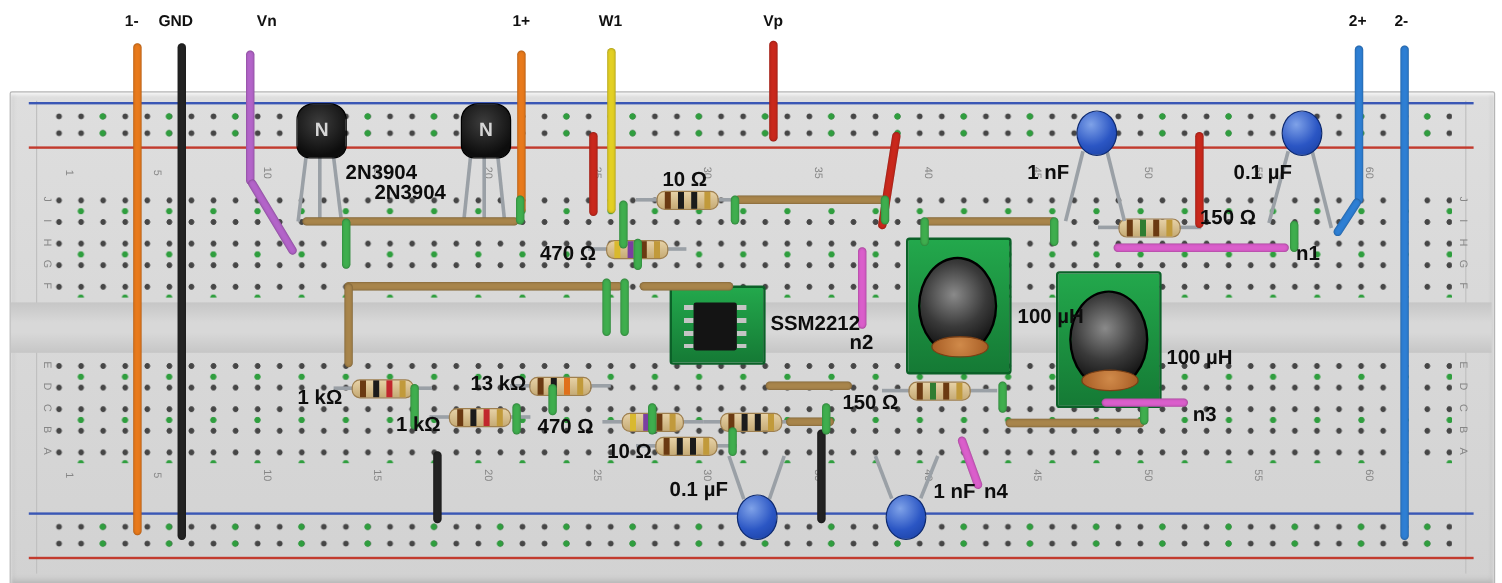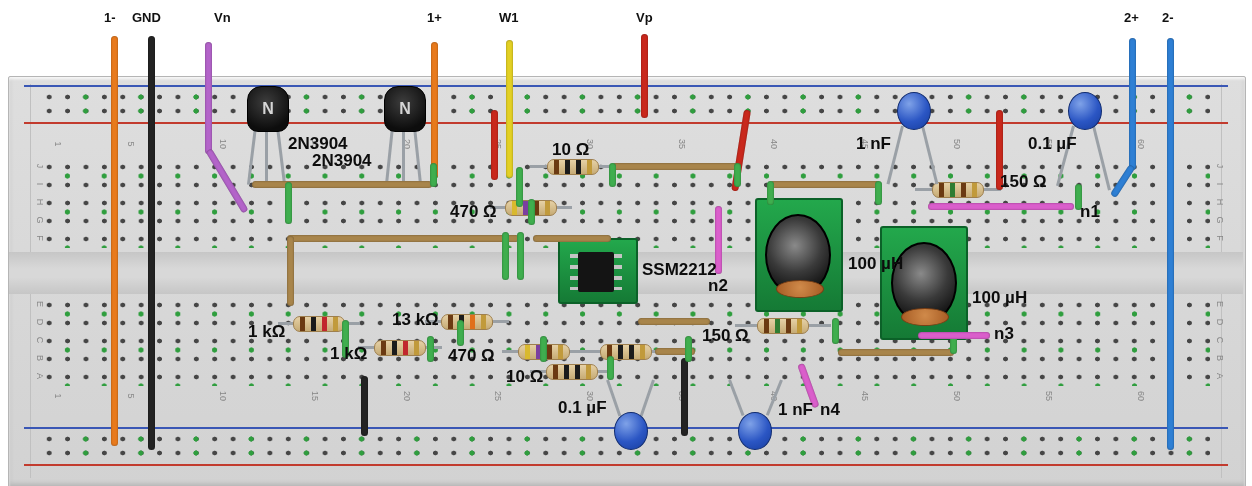--- a/index.html
+++ b/index.html
@@ -297,21 +297,21 @@
   <div class="pcb" style="left:880px;top:226px;width:88px;height:114px"></div>
   <div class="coil" style="left:891px;top:242px"></div>
   <div class="copper" style="left:901px;top:308px"></div>
   <span class="lbl" style="left:972px;top:288px">100 µH</span>
 
   <div class="w pk" style="left:928px;top:203px;width:146px;height:7px"></div>
   <span class="lbl" style="left:1080px;top:202px">n1</span>
   <div class="w pk" style="left:715px;top:206px;width:7px;height:68px"></div>
   <span class="lbl" style="left:708px;top:276px">n2</span>
   <div class="w pk" style="left:918px;top:332px;width:72px;height:7px"></div>
-  <span class="lbl" style="left:994px;top:324px">n3</span>
+  <span class="lbl" style="left:994px;top:336px">n3</span>
   <div class="w pk" style="left:797px;top:364px;width:7px;height:46px;transform:rotate(-20deg)"></div>
   <span class="lbl" style="left:820px;top:400px">n4</span>
 
 <span class="mark" style="left: 50px; top: 138px;">1</span>
     <span class="mark" style="left: 50px; top: 390px;">1</span>
     <span class="mark" style="left: 123.4px; top: 138px;">5</span>
     <span class="mark" style="left: 123.4px; top: 390px;">5</span>
     <span class="mark" style="left: 215.15px; top: 138px;">10</span>
     <span class="mark" style="left: 215.15px; top: 390px;">10</span>
     <span class="mark" style="left: 306.9px; top: 138px;">15</span>

